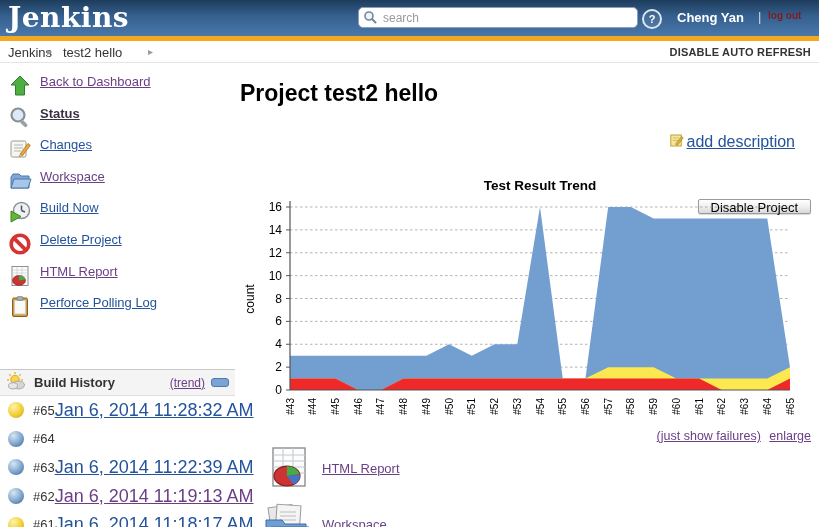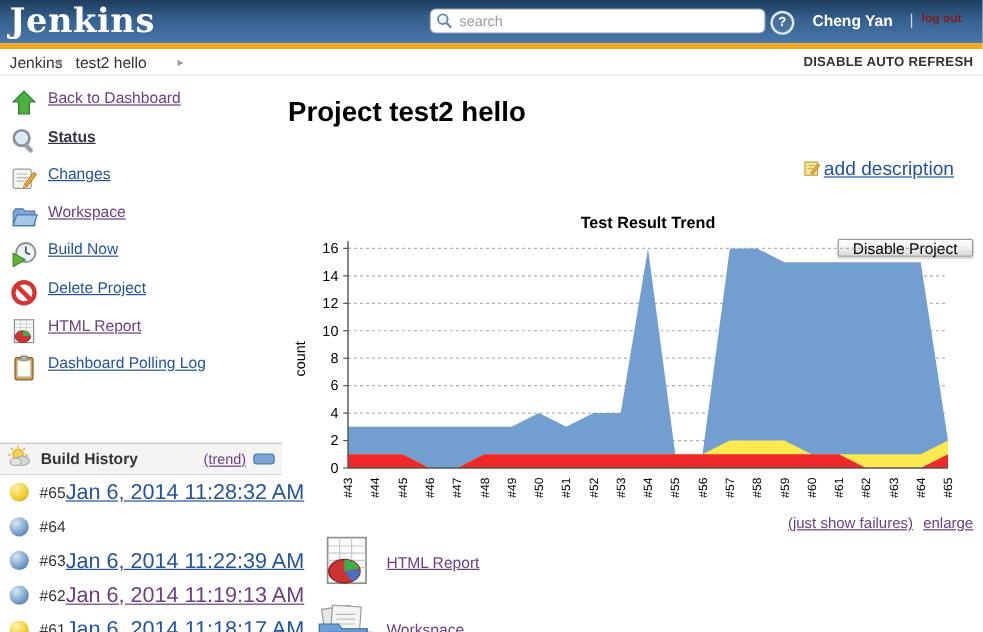--- a/index.html
+++ b/index.html
@@ -162,21 +162,21 @@
           <path d="M11 16.5 L17.3 15.5 A6.5 4.9 0 0 0 11 11.6 Z" fill="#3fae49"></path>
         </svg></span>
       <span class="tlabel lnk-visited">HTML Report</span>
     </div>
     <div class="task">
       <span class="ticon"><svg viewBox="0 0 24 24" width="24" height="24">
           <rect x="4.5" y="3" width="15" height="18.5" rx="1.5" fill="#d29a45" stroke="#8a5f1e"></rect>
           <rect x="6.5" y="5.5" width="11" height="13.5" fill="#fbfbf6" stroke="#c9c9bd"></rect>
           <rect x="9" y="1.8" width="6" height="3.4" rx="1" fill="#b0b4b8" stroke="#7e8287"></rect>
         </svg></span>
-      <span class="tlabel lnk-blue">Dashboard Polling Log</span>
+      <span class="tlabel lnk-blue">Perforce Polling Log</span>
     </div>
   </div>
 
 <div class="bh-panel">
   <div class="bh-header">
     <span>
       <svg viewBox="0 0 20 20" width="20" height="20">
           <g stroke="#e8b82a" stroke-width="1.4">
             <line x1="9" y1="1" x2="9" y2="3"></line>
             <line x1="3.3" y1="3.3" x2="4.7" y2="4.7"></line>

